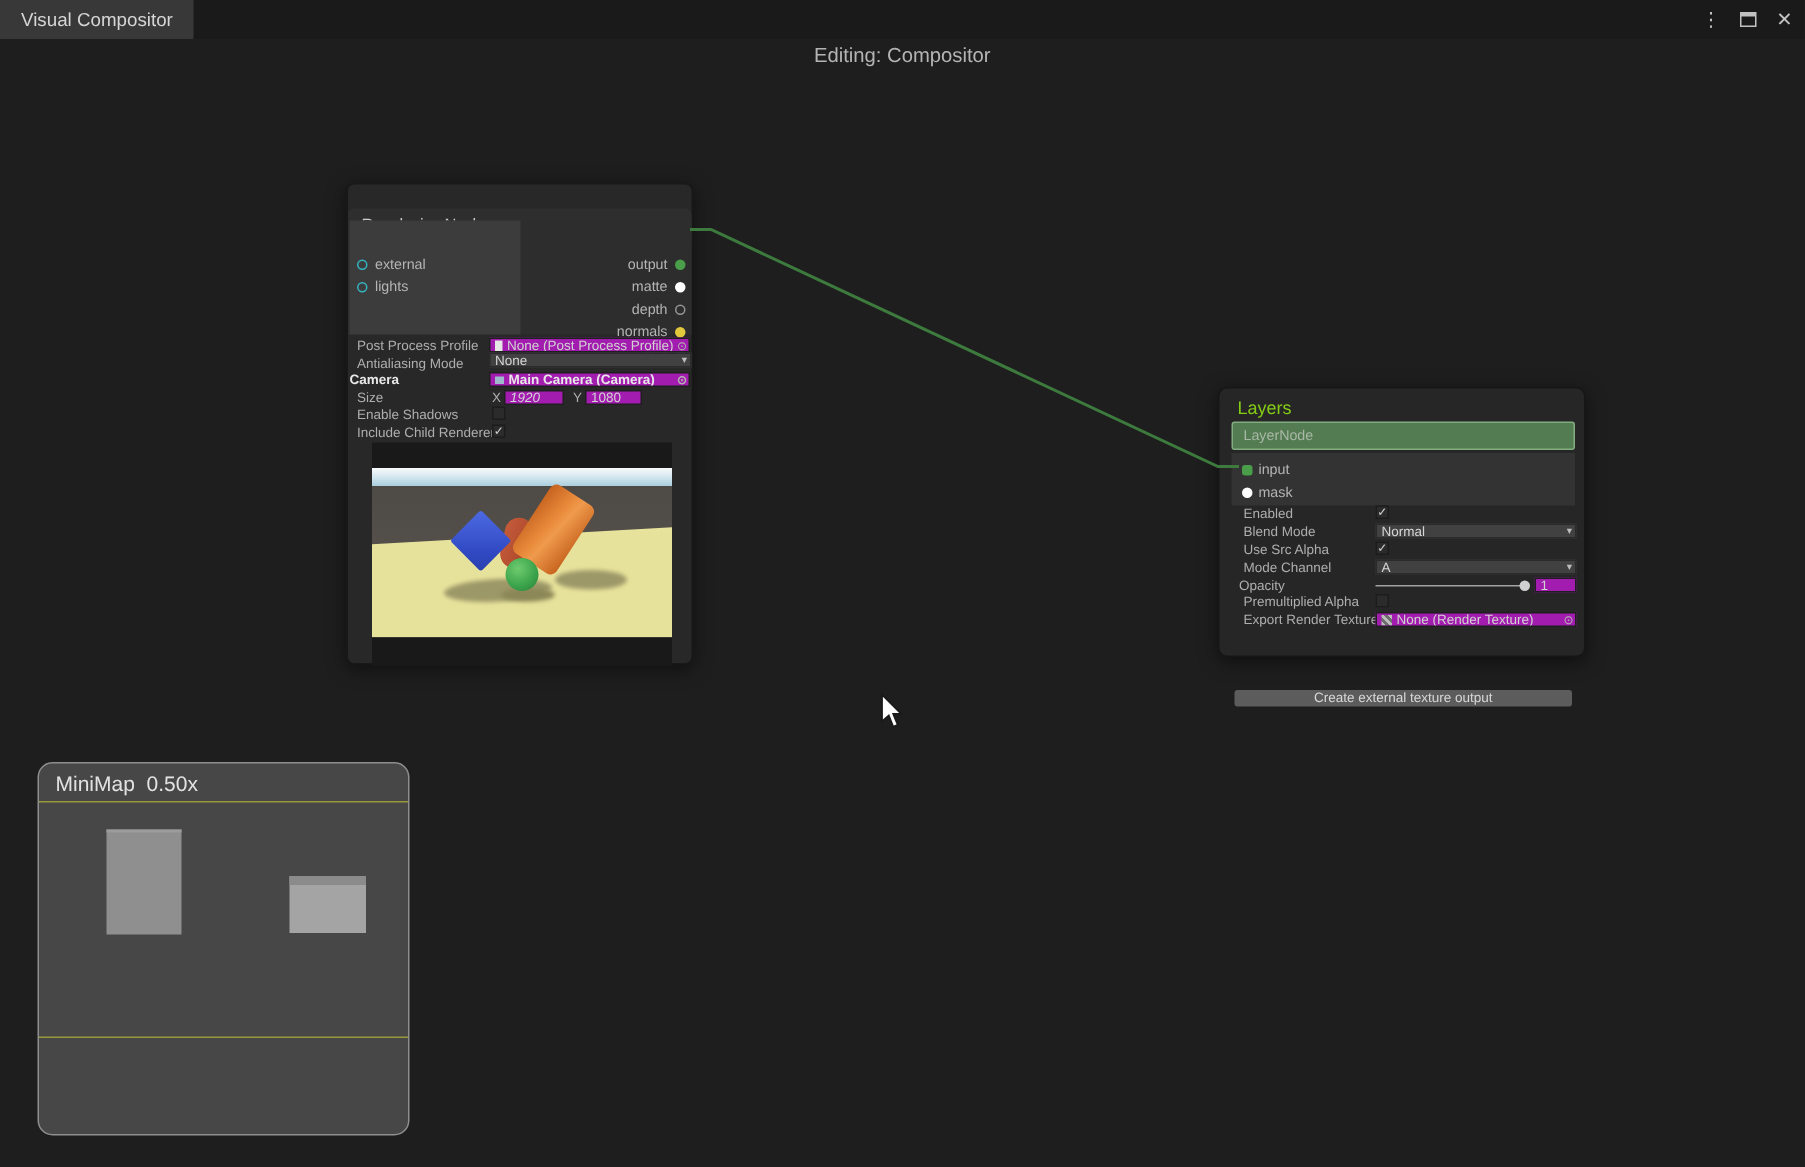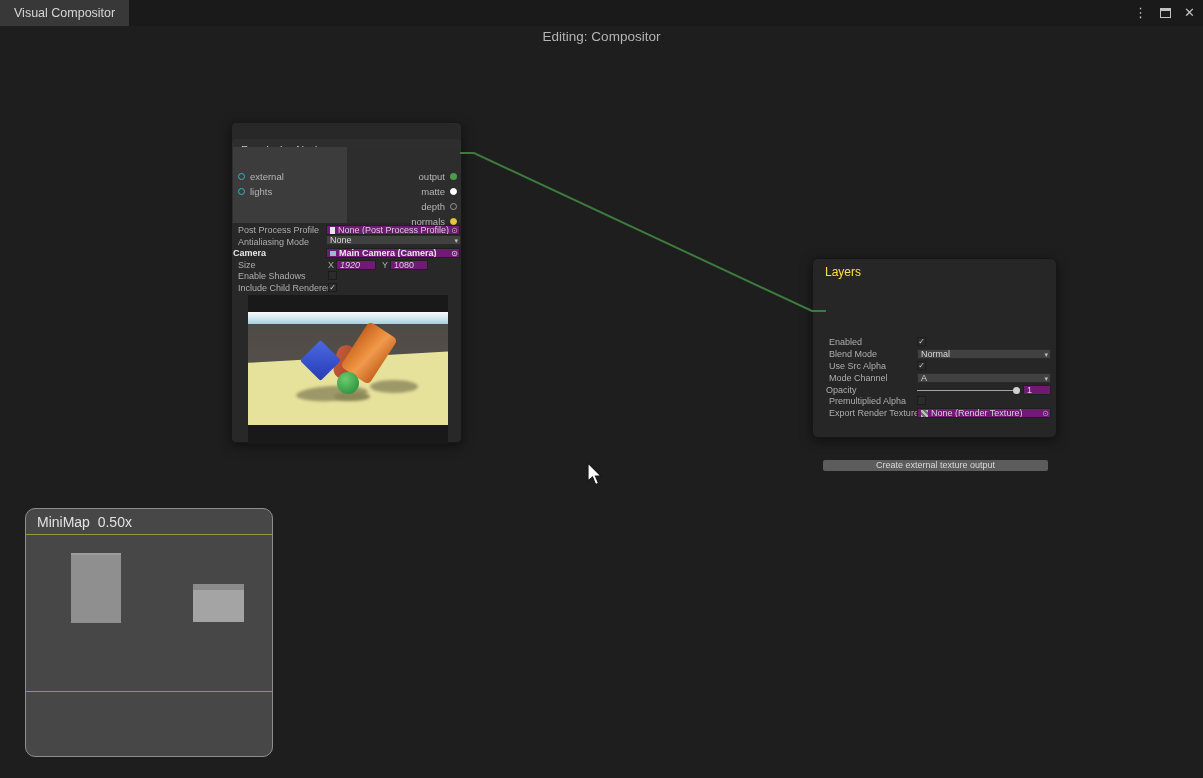--- a/index.html
+++ b/index.html
@@ -18,21 +18,21 @@
   .editing { position:absolute; left:0; top:29px; width:1203px; text-align:center;
              font-size:13.5px; color:#b4b4b4; }
 
   
   .node { position:absolute; background:#282828; border:1px solid #181818; border-radius:5px;
           box-shadow:0 3px 12px rgba(0,0,0,.5); }
   .node-header { position:absolute; left:0; top:0; right:0; height:23px; line-height:23px;
                  padding-left:9px; font-size:11px; color:#cccccc; background:#2e2e2e;
                  border-bottom:1px solid #1e1e1e; border-radius:4px 4px 0 0; letter-spacing:.5px;margin-top:16px; }
   .plabel { color:#aeaeae; font-size:9px; line-height:10px; white-space:nowrap; }
-  .pfield { position:absolute; height:10px; background:#701a75; border:1px solid #1f1f1f;
+  .pfield { position:absolute; height:10px; background:#a21caf; border:1px solid #1f1f1f;
             color:#d2d2d2; font-size:9px; line-height:8px; padding:0 3px; white-space:nowrap; overflow:hidden; }
   .pdrop  { position:absolute; height:10px; background:#414141; border:1px solid #2a2a2a;
             color:#d6d6d6; font-size:9px; line-height:8px; padding:0 3px; white-space:nowrap; }
   .caret { position:absolute; right:2px; top:0; font-size:7px; color:#bdbdbd; line-height:9px; }
   .picker { position:absolute; right:1px; top:0; font-size:8px; color:#b5b5b5; line-height:9px; }
   .checkbox { position:absolute; width:9px; height:9px; background:#2b2b2b; border:1px solid #1c1c1c;
               color:#d0d0d0; font-size:8px; line-height:8px; text-align:center; }
   .port { position:absolute; width:7px; height:7px; border-radius:50%; }
   .ring { border:1.5px solid; }
   .dot::after { content:""; position:absolute; left:1.5px; top:1.5px; width:3px; height:3px;
@@ -61,21 +61,21 @@
   .cylinder { position:absolute; left:104px; top:14px; width:34px; height:54px; border-radius:5px;
               transform:rotate(33deg);
               background:linear-gradient(100deg,#c4611f 0%,#e98a3a 40%,#ef9a4c 55%,#c6621d 100%); }
   .sphere { position:absolute; left:89px; top:60px; width:22px; height:22px; border-radius:50%;
             background:radial-gradient(circle at 38% 32%, #6ecb6e, #3aa24a 60%, #2a7e38); }
 
   
   .layers-panel { position:absolute; left:812px; top:258px; width:245px; height:180px;
                   background:#262626; border:1px solid #161616; border-radius:6px;
                   box-shadow:0 3px 12px rgba(0,0,0,.5); }
-  .layers-title { position:absolute; left:12px; top:6px; font-size:12px; color:#fde047; }
+  .layers-title { position:absolute; left:12px; top:6px; font-size:12px; color:#84cc16; }
   .layernode-bar { position:absolute; left:8px; top:22px; width:229px; height:19px;
                    background:#547c52; border:1px solid #82ae7f; border-radius:2px;
                    font-size:9.5px; color:#a9b8a6; line-height:17px; padding-left:7px; }
   .layers-ports { position:absolute; left:8px; top:43px; width:229px; height:35px; background:#333333; }
   .lbutton { position:absolute; left:10px; top:161px; width:225px; height:11px; background:#5c5c5c;
              border-radius:2px; color:#d8d8d8; font-size:9px; line-height:11px; text-align:center;margin-top:40px; }
   .slider-track { position:absolute; height:1px; background:#a2a2a2; }
   .slider-knob { position:absolute; width:7px; height:7px; border-radius:50%; background:#d0d0d0; }
 
   
@@ -181,21 +181,28 @@
       <div class="capsule"></div>
       <div class="cube"></div>
       <div class="cylinder"></div>
       <div class="sphere"></div>
     </div>
   </div>
 </div>
 
 <div class="layers-panel">
   <div class="layers-title">Layers</div>
-
+  <div class="layernode-bar">LayerNode</div>
+
+  <div class="layers-ports">
+    <span class="port" style="left:7px; top:8px; background:#4a9e4a; border-radius:2px;"></span>
+    <span class="portlabel abs" style="left:18px; top:6px;">input</span>
+    <span class="port ring dot" style="left:7px; top:23px; border-color:#ffffff; background:#ffffff;"></span>
+    <span class="portlabel abs" style="left:18px; top:21px;">mask</span>
+  </div>
 
   <span class="plabel abs" style="left:16px; top:78px;">Enabled</span>
   <span class="checkbox" style="left:104px; top:78px;">✓</span>
 
   <span class="plabel abs" style="left:16px; top:90px;">Blend Mode</span>
   <div class="pdrop" style="left:104px; top:90px; width:134px;">
     <span>Normal</span>
     <span class="caret">▾</span>
   </div>
 

